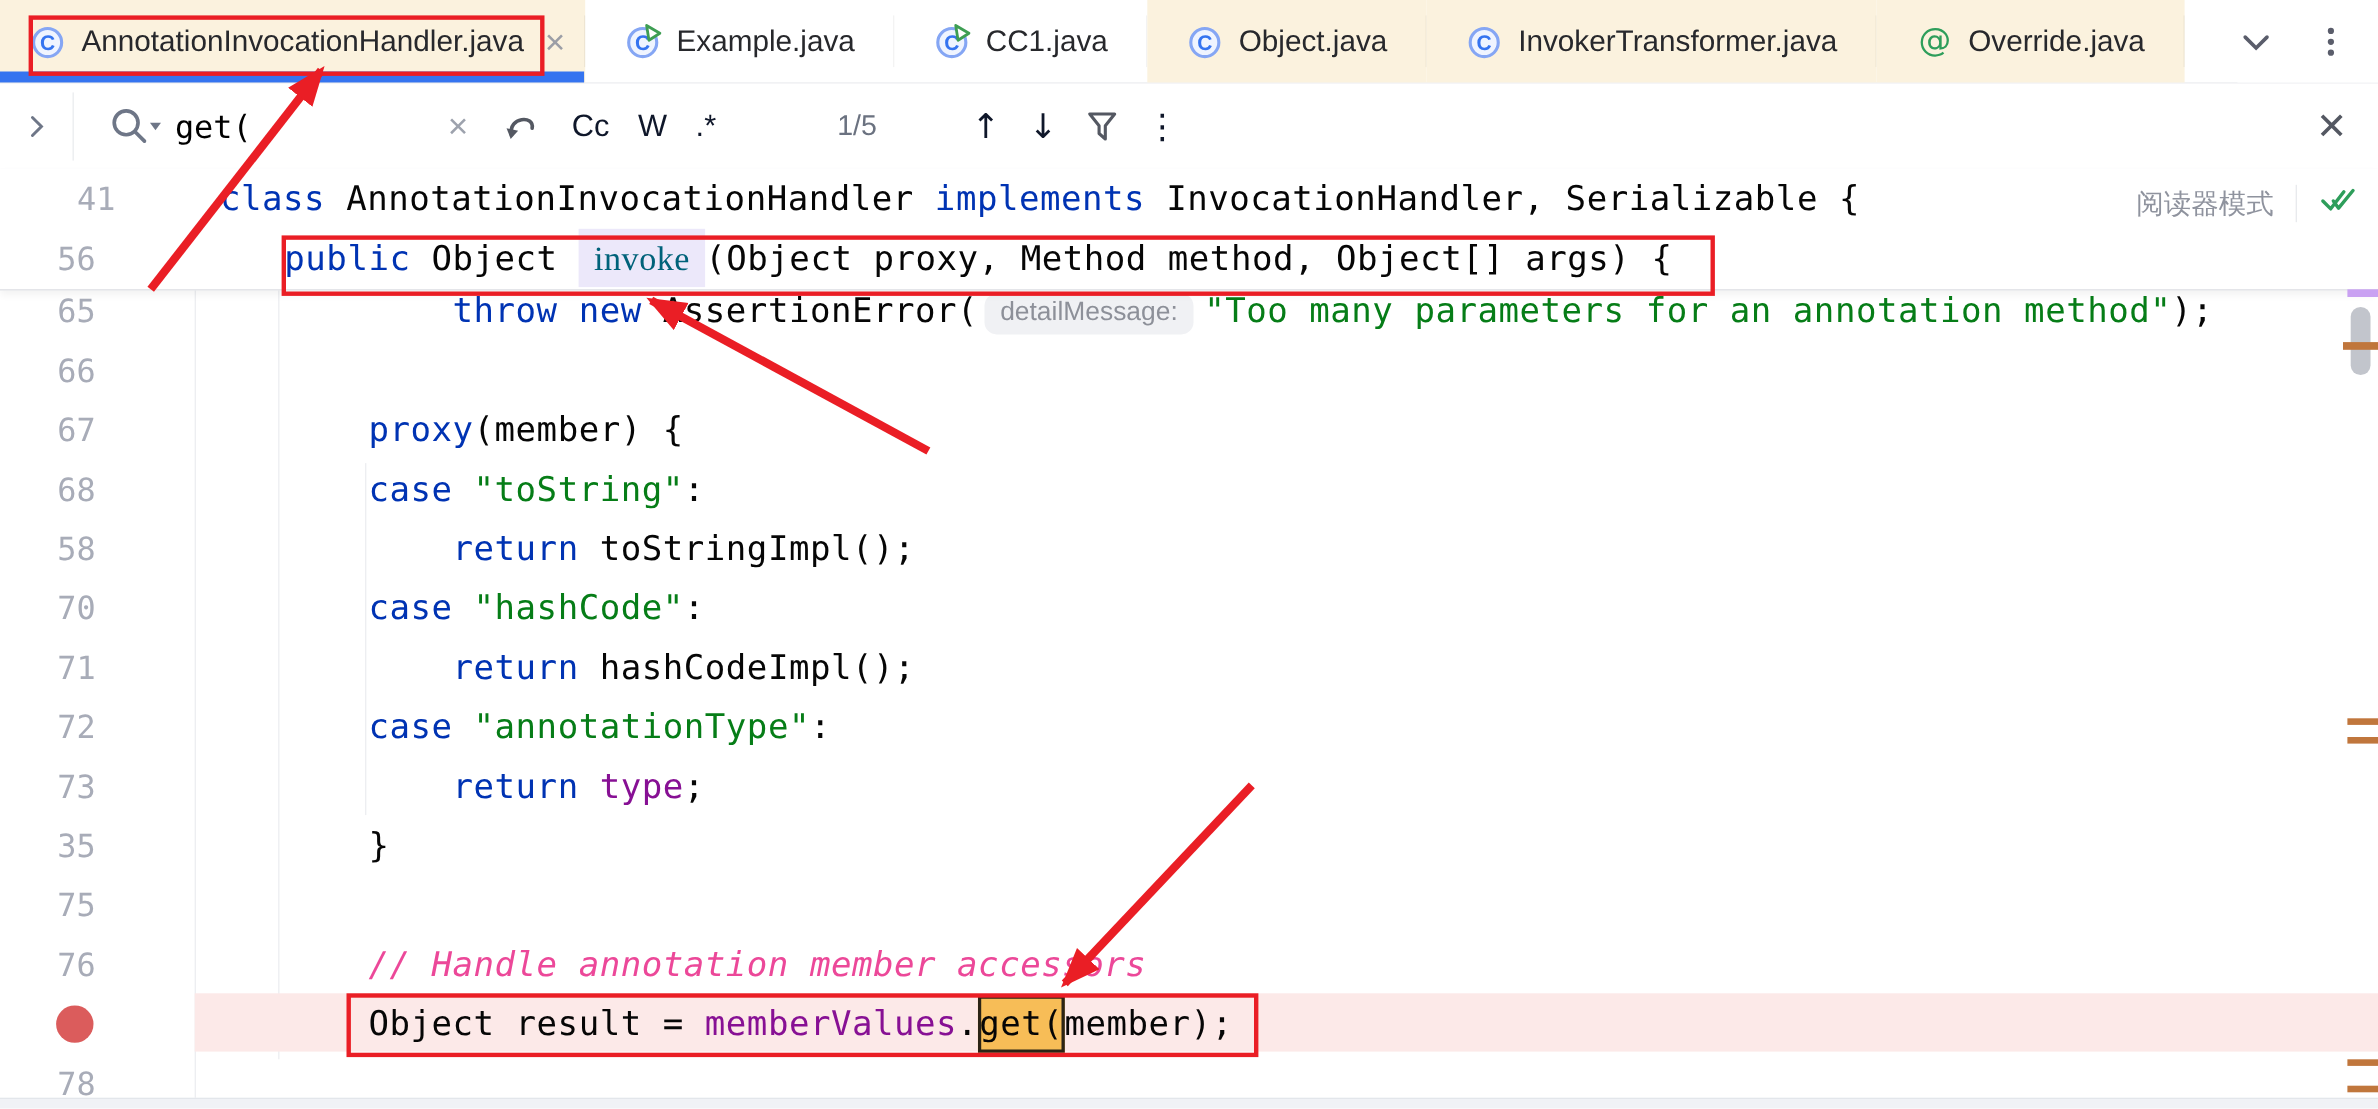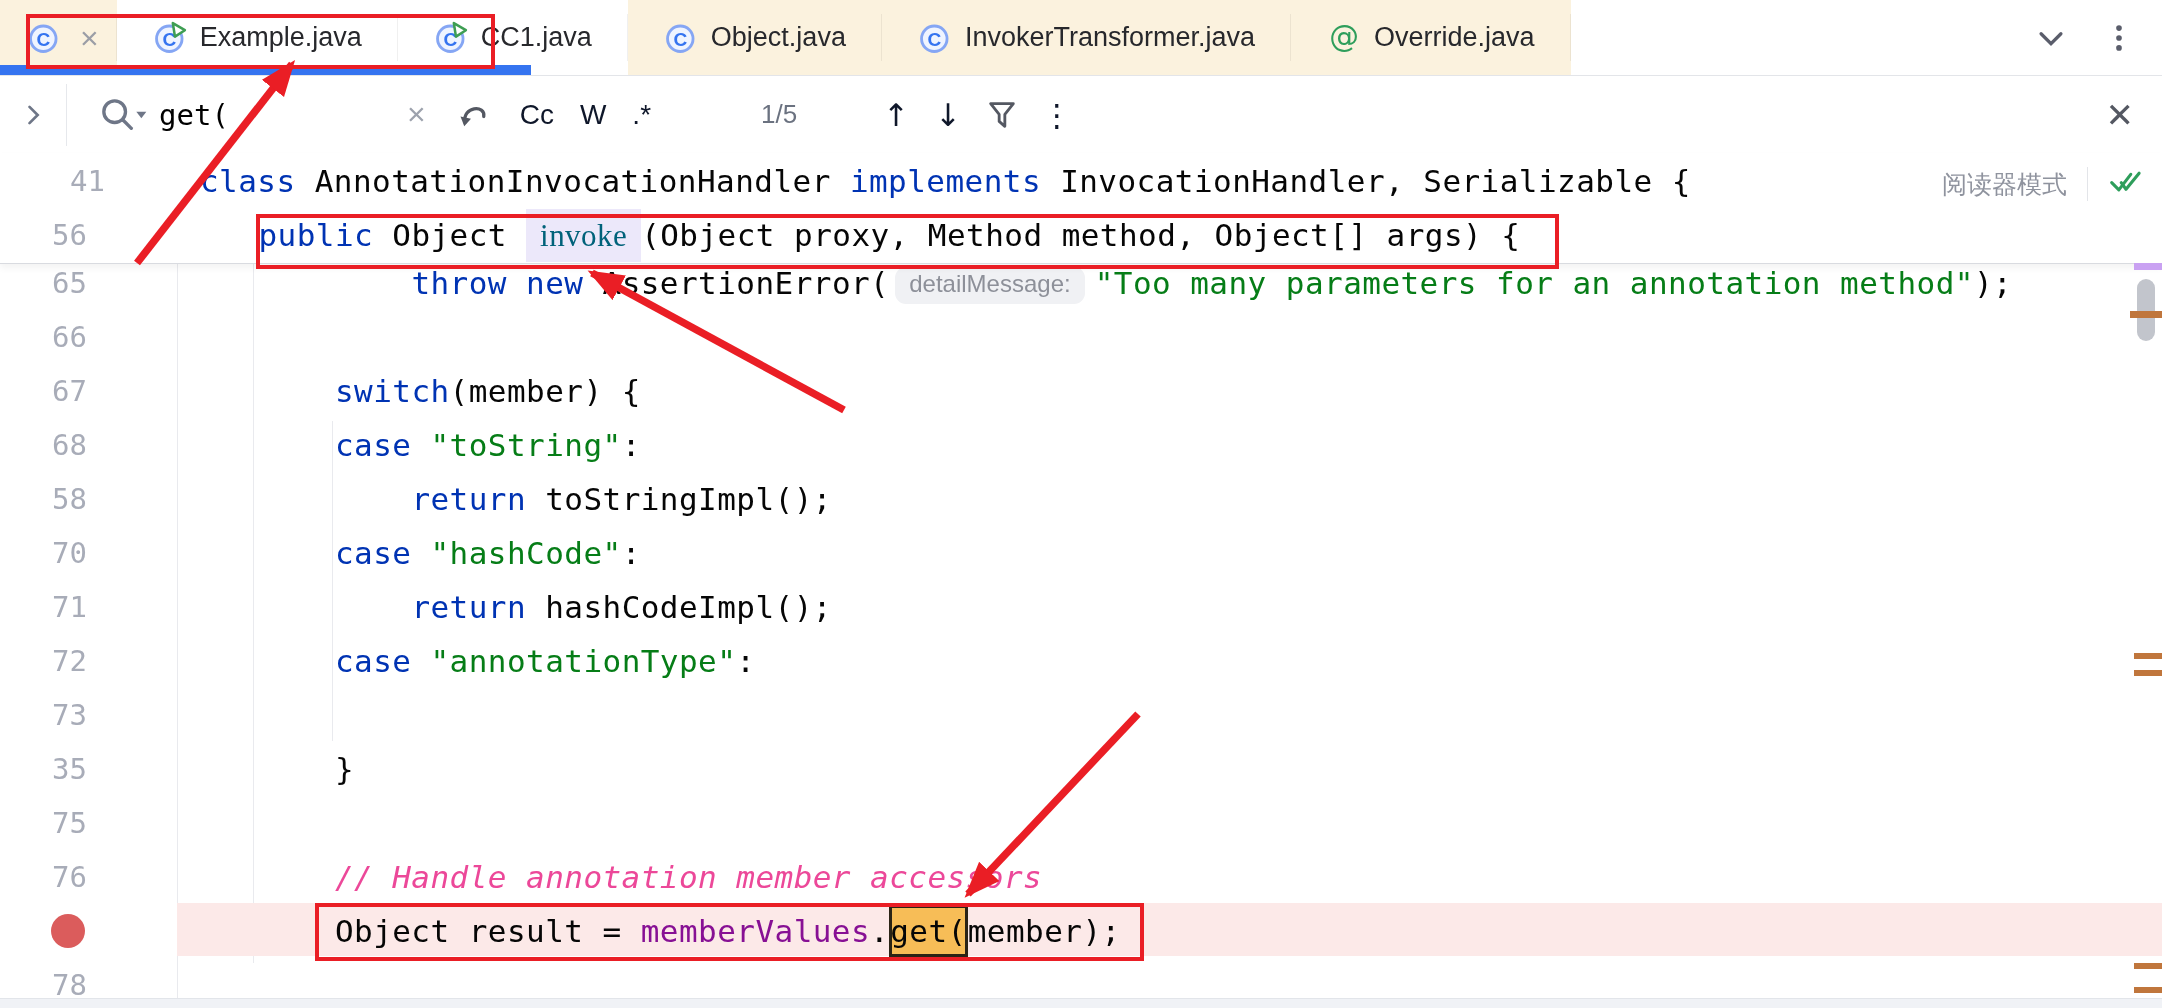--- a/index.html
+++ b/index.html
@@ -64,20 +64,21 @@
 
 <div id="app">
 
   <div id="tabbar">
 
     <div class="tab lib active">
         <span class="icon16"><svg viewBox="0 0 24 24" width="34" height="34">
             <circle cx="11.5" cy="12.5" r="9" fill="#EFF4FF" stroke="#85A6F4" stroke-width="2"></circle>
             <text x="11.5" y="17.5" text-anchor="middle" font-size="13.5" font-weight="bold" fill="#3574F0" font-family="Liberation Sans">C</text>
           </svg></span>
+        <span>AnnotationInvocationHandler.java</span>
         <span class="tab-close">×</span>
         <span class="sep"></span>
       </div>
       <div class="tab">
         <span class="icon16"><svg viewBox="0 0 24 24" width="34" height="34">
             <circle cx="11.5" cy="12.5" r="9" fill="#EFF4FF" stroke="#85A6F4" stroke-width="2"></circle>
             <text x="11.5" y="17.5" text-anchor="middle" font-size="13.5" font-weight="bold" fill="#3574F0" font-family="Liberation Sans">C</text>
             <polygon points="14,1.5 22.5,6.5 15.5,11" fill="#FFFFFF" stroke="#3E9E53" stroke-width="1.8" stroke-linejoin="round"></polygon>
           </svg></span>
         <span>Example.java</span>
@@ -179,21 +180,21 @@
         <div class="code-row" style="top: 103px;">
           <div class="lnum">65</div>
           <div class="code"><span class="tk-p">            </span><span class="tk-k">throw new </span><span class="tk-p">AssertionError(</span><span class="pill">detailMessage:</span><span class="tk-s">"Too many parameters for an annotation method"</span><span class="tk-p">);</span></div>
         </div>
         <div class="code-row" style="top: 157px;">
           <div class="lnum">66</div>
           <div class="code"></div>
         </div>
         <div class="code-row" style="top: 211px;">
           <div class="lnum">67</div>
-          <div class="code"><span class="tk-p">        </span><span class="tk-k">switch</span><span class="tk-p">(member) {</span></div>
+          <div class="code"><span class="tk-p">        </span><span class="tk-k">proxy</span><span class="tk-p">(member) {</span></div>
         </div>
         <div class="code-row" style="top: 265px;">
           <div class="lnum">68</div>
           <div class="code"><span class="tk-p">        </span><span class="tk-k">case </span><span class="tk-s">"toString"</span><span class="tk-p">:</span></div>
         </div>
         <div class="code-row" style="top: 319px;">
           <div class="lnum">58</div>
           <div class="code"><span class="tk-p">            </span><span class="tk-k">return </span><span class="tk-p">toStringImpl();</span></div>
         </div>
         <div class="code-row" style="top: 373px;">
@@ -203,20 +204,21 @@
         <div class="code-row" style="top: 427px;">
           <div class="lnum">71</div>
           <div class="code"><span class="tk-p">            </span><span class="tk-k">return </span><span class="tk-p">hashCodeImpl();</span></div>
         </div>
         <div class="code-row" style="top: 481px;">
           <div class="lnum">72</div>
           <div class="code"><span class="tk-p">        </span><span class="tk-k">case </span><span class="tk-s">"annotationType"</span><span class="tk-p">:</span></div>
         </div>
         <div class="code-row" style="top: 535px;">
           <div class="lnum">73</div>
+          <div class="code"><span class="tk-p">            </span><span class="tk-k">return </span><span class="tk-f">type</span><span class="tk-p">;</span></div>
         </div>
         <div class="code-row" style="top: 589px;">
           <div class="lnum">35</div>
           <div class="code"><span class="tk-p">        }</span></div>
         </div>
         <div class="code-row" style="top: 643px;">
           <div class="lnum">75</div>
           <div class="code"></div>
         </div>
         <div class="code-row" style="top: 697px;">

